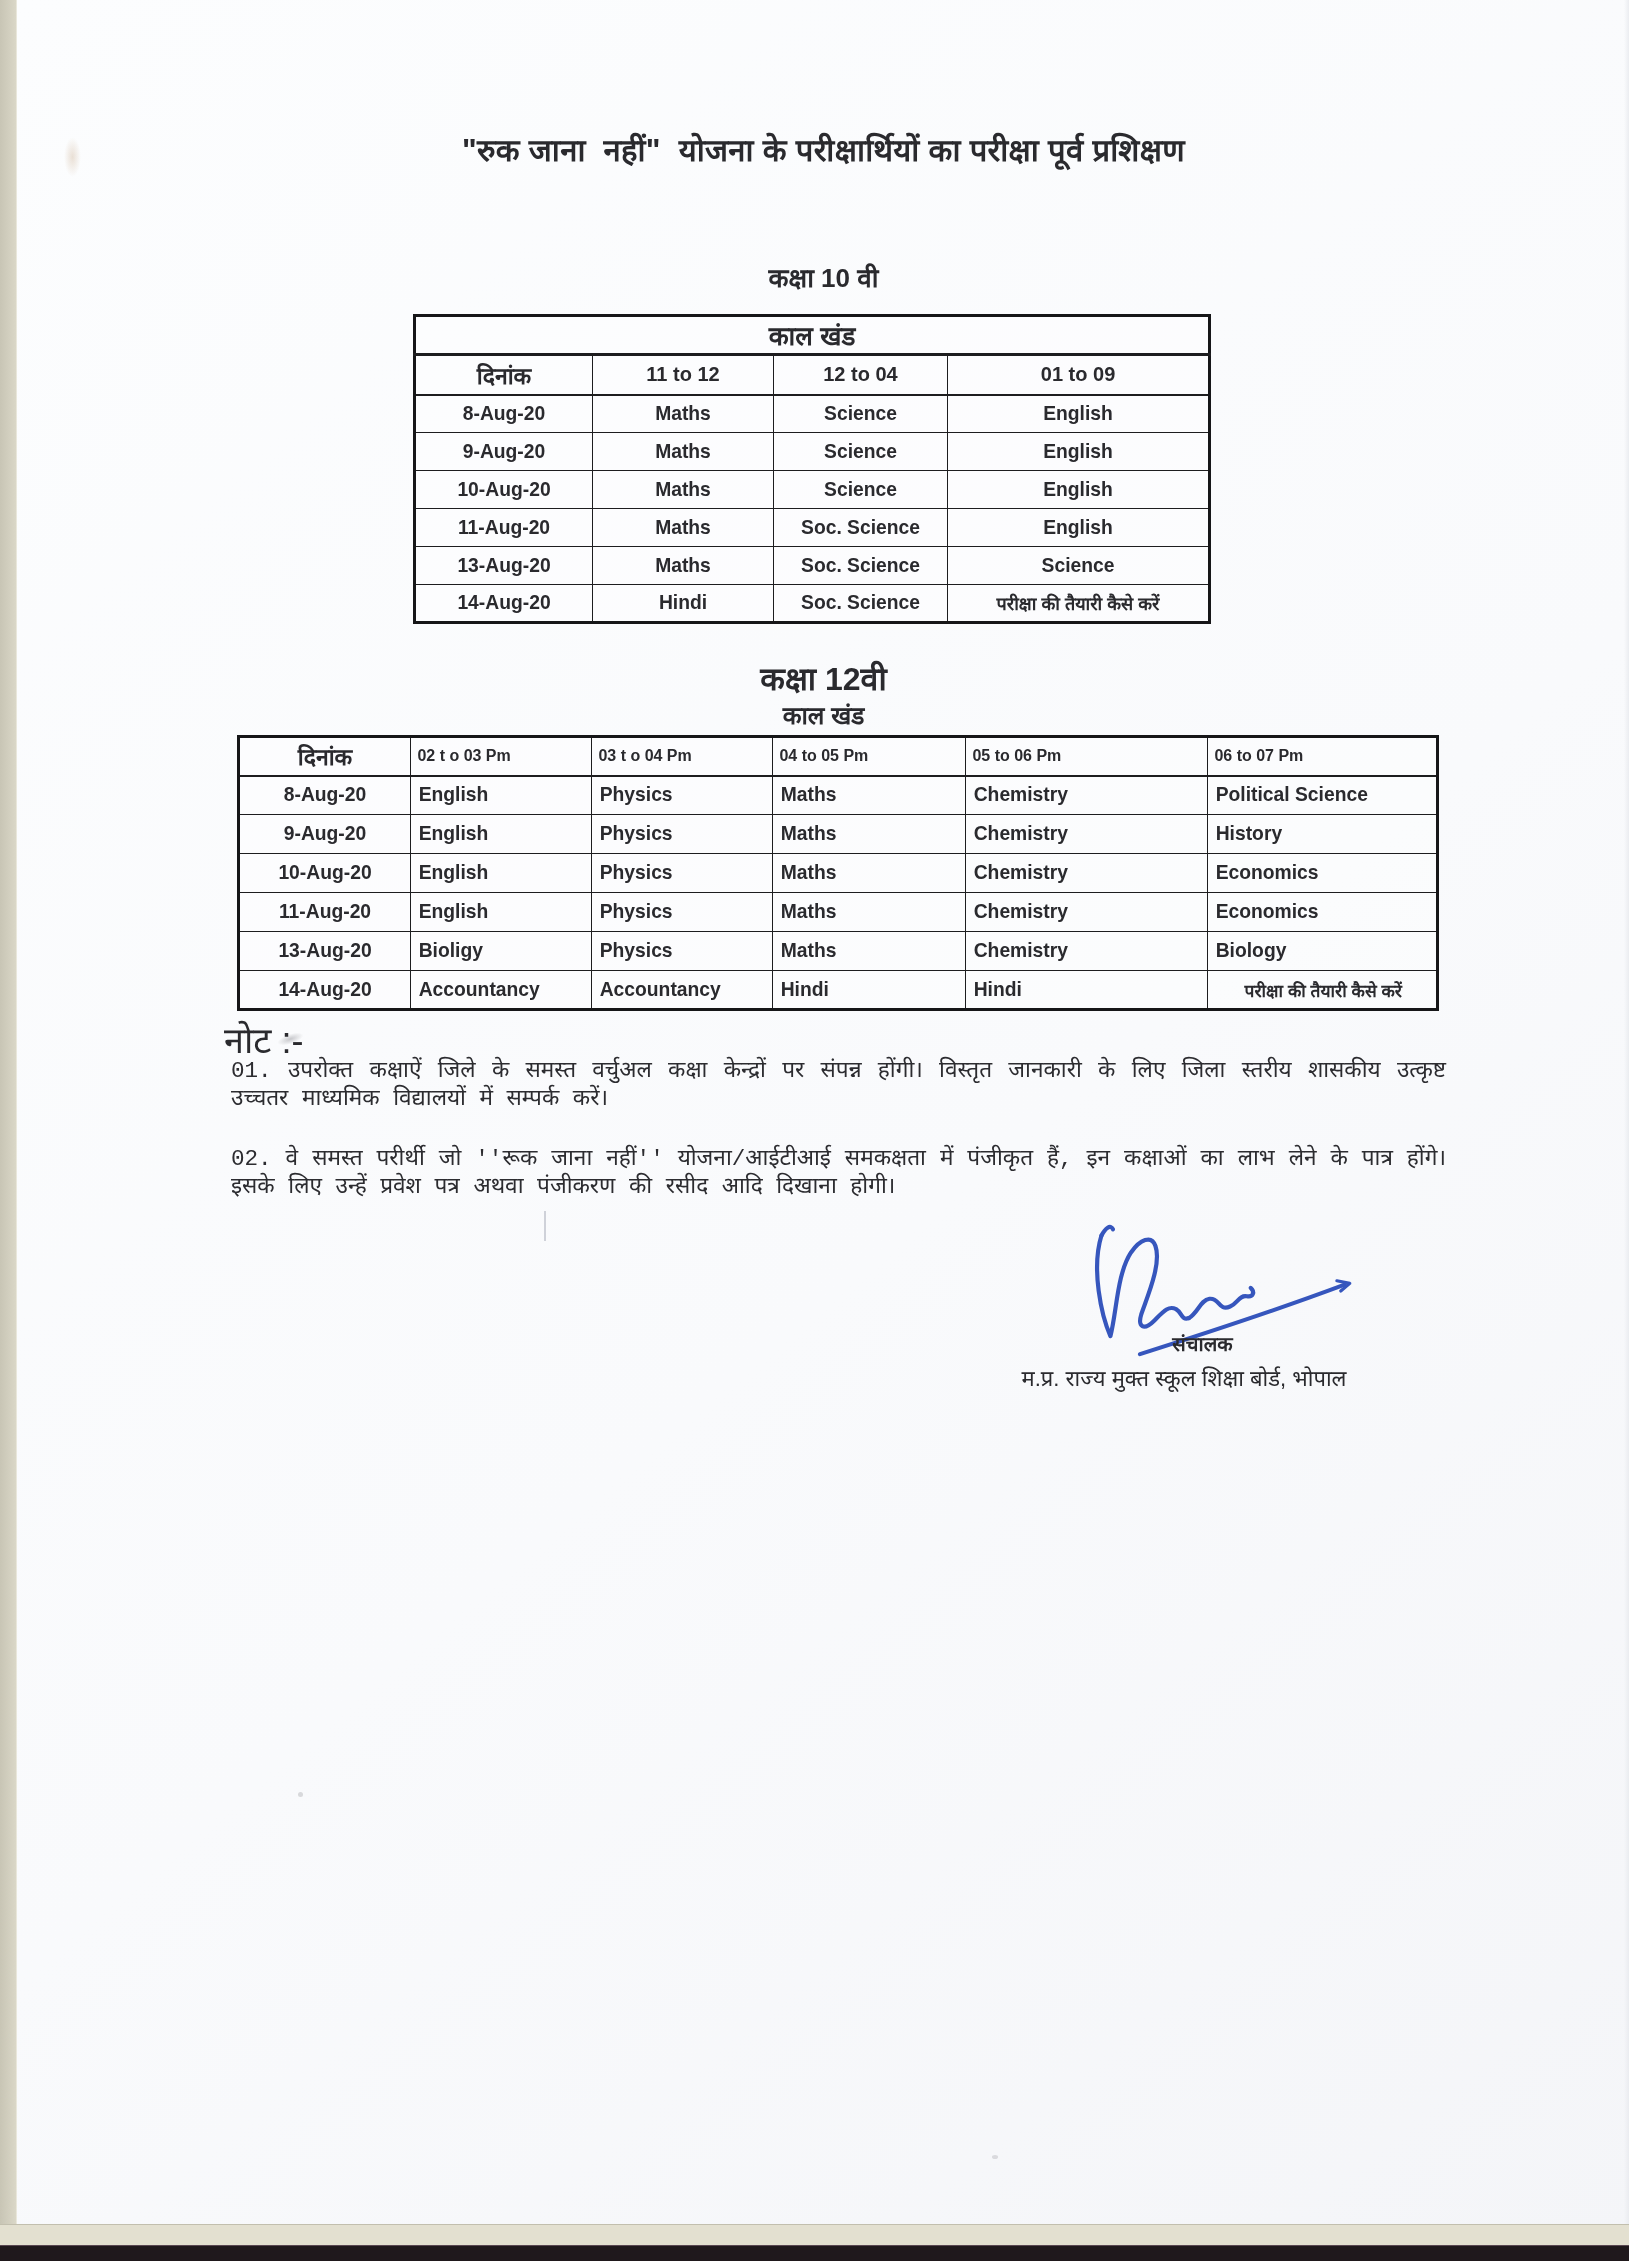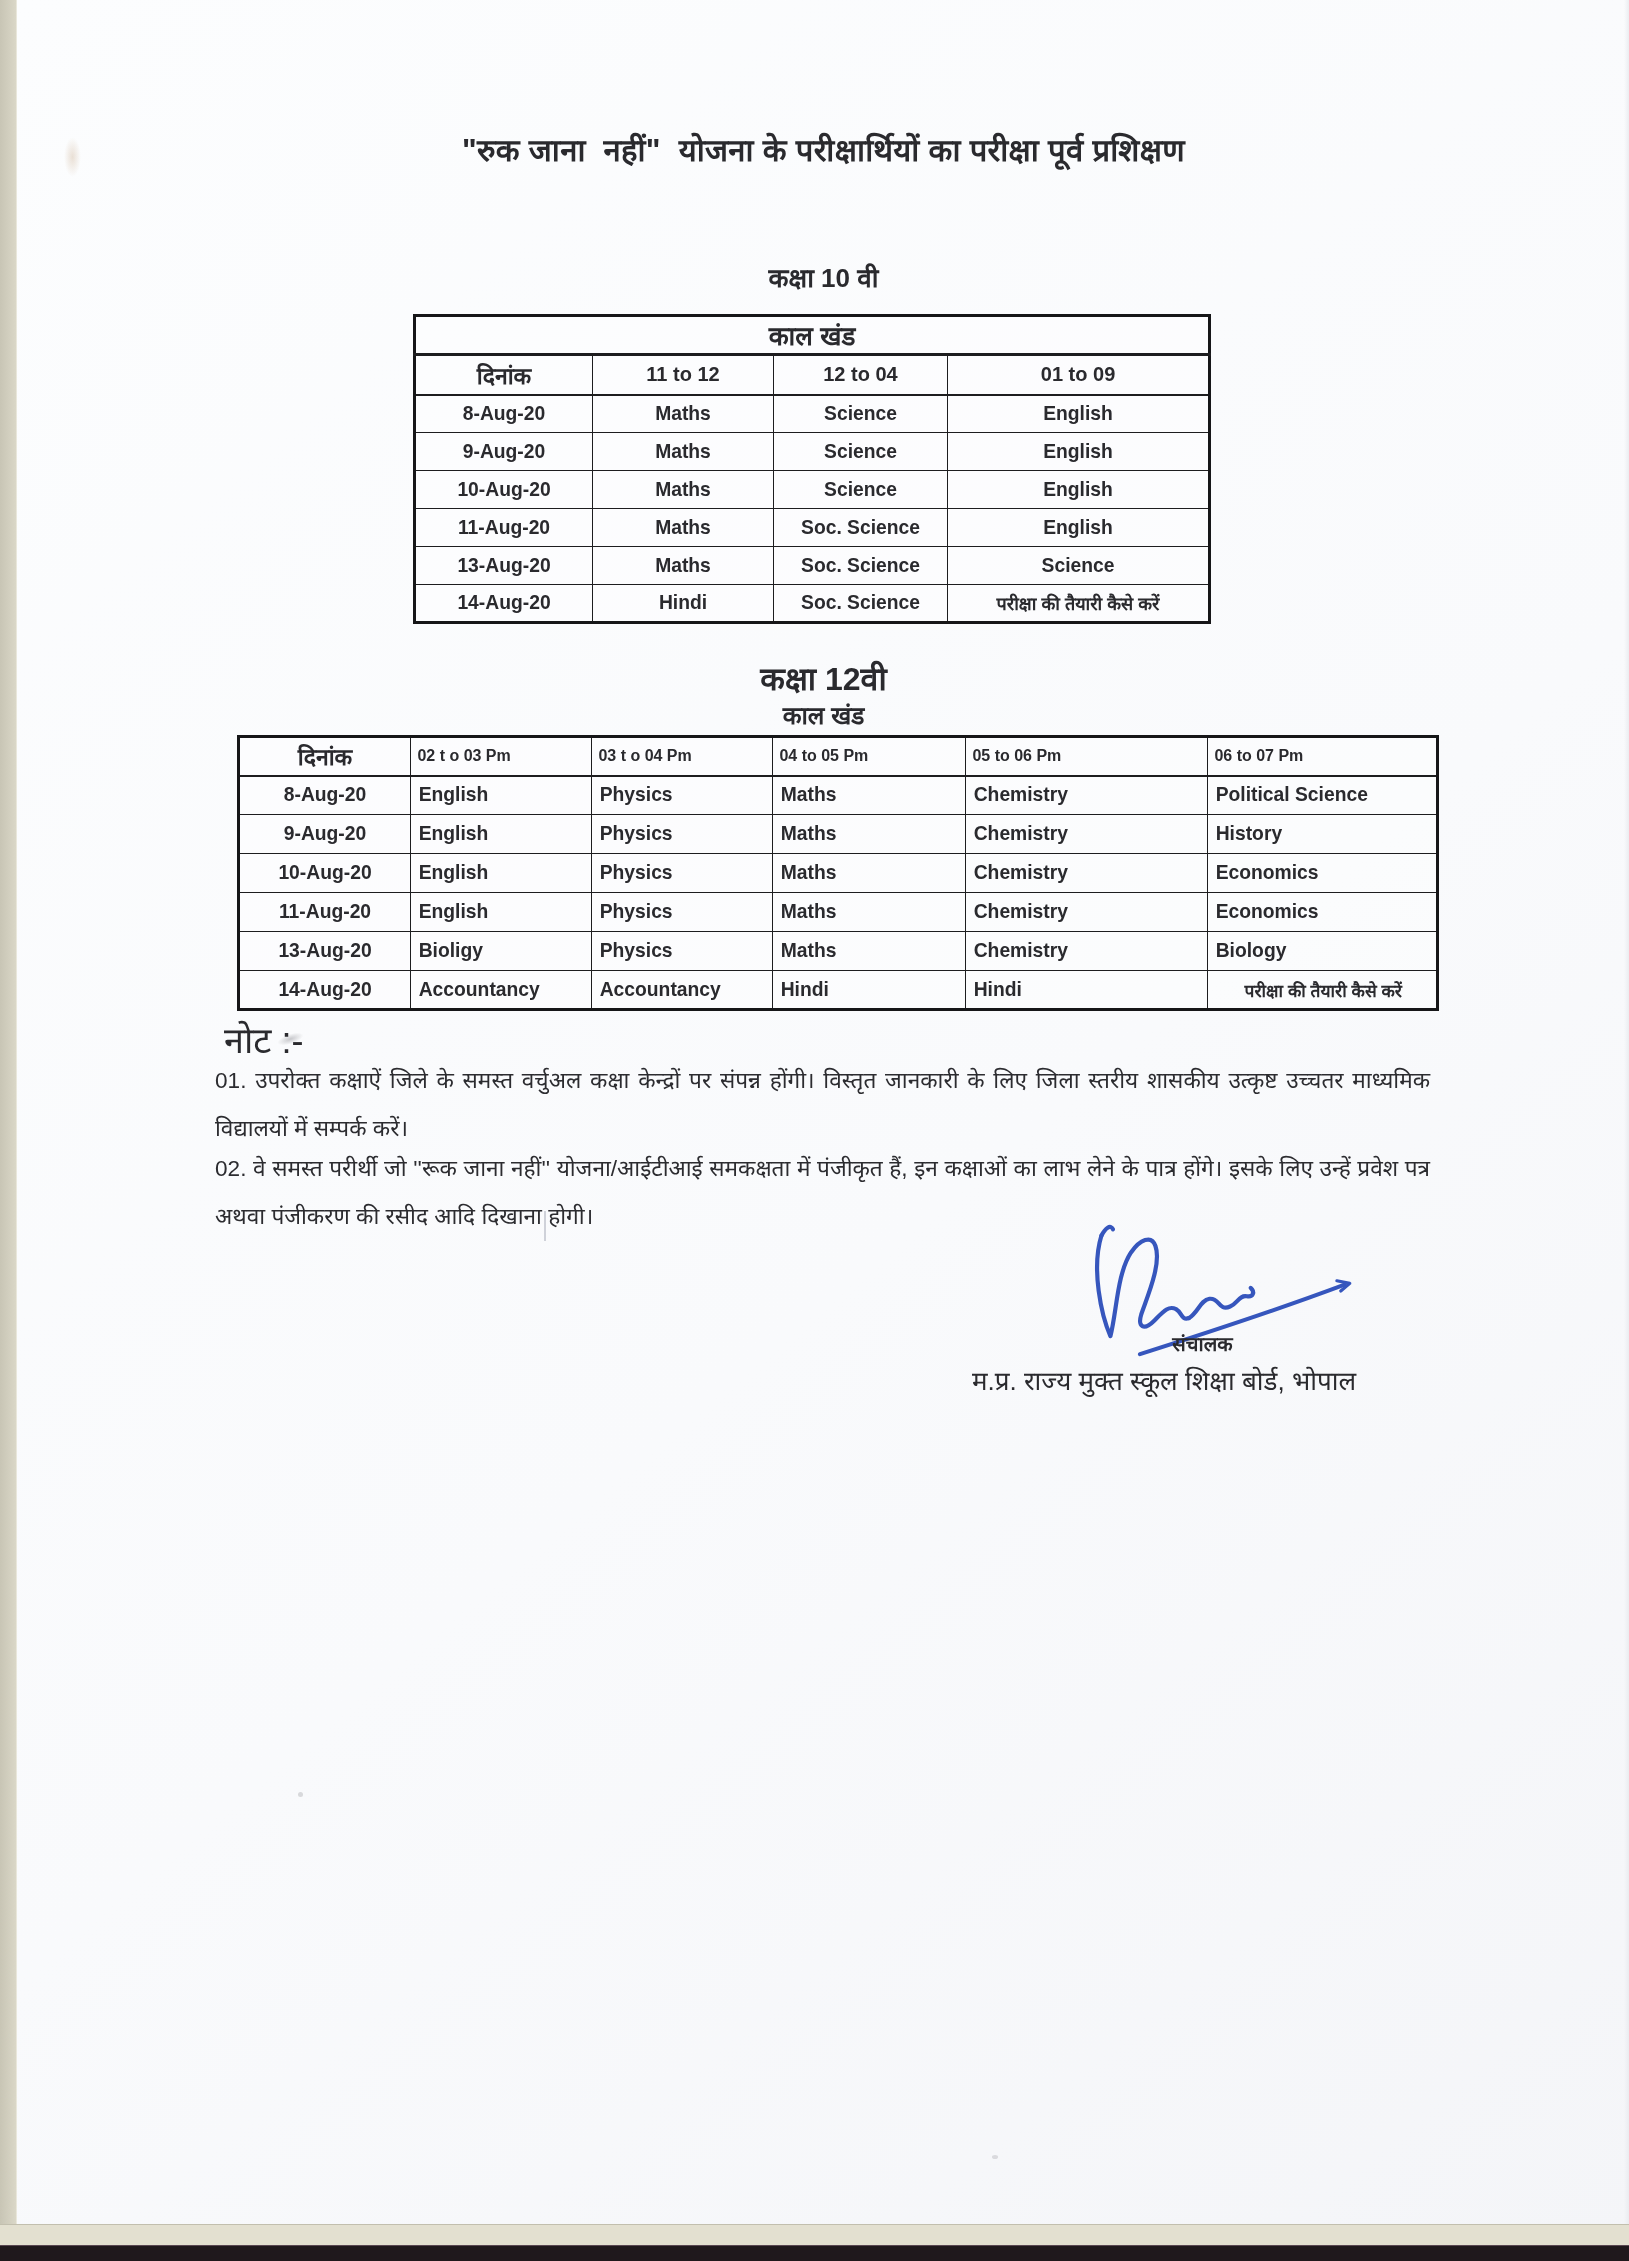--- a/index.html
+++ b/index.html
@@ -50,30 +50,30 @@
 
   .t12 { left:237px; top:735px; width:1198px; }
   .t12 tr.hdr th { height:39px; font-size:16px; text-align:left; padding-left:6.4px; border-bottom-width:2.6px; }
   .t12 tr.hdr th:first-child { font-size:23px; text-align:center; padding-left:0; }
   .t12 tr.data td { height:39px; text-align:left; padding-left:7.7px; }
   .t12 tr.data td:first-child { text-align:center; padding-left:0; }
   .t12 tr.data:last-child td:last-child { font-size:17.4px; text-align:center; padding-left:2.6px; }
 
   
   .note-h  { position:absolute; left:224px; top:1015px; font-size:36px; font-weight:normal; }
-  .note-p  { position:absolute; left:215px; width:1215px; font-size:22.6px; line-height:48px;
-             text-align:justify; color:#2c2c30; }
+  .note-p  { position:absolute; left:231px; width:1215px; font-size:22.6px; line-height:28px;
+             text-align:justify; color:#2c2c30;font-family:Liberation Mono, monospace; }
   .note-p1 { top:1057px; }
   .note-p2 { top:1145px; }
 
   
   .sig-svg   { position:absolute; left:1064px; top:1210px; width:309px; height:157px; }
   .sig-title { position:absolute; left:1122px; top:1330px; width:161px; text-align:center;
                font-size:20px; font-weight:bold; }
-  .sig-org   { position:absolute; left:964px; top:1362px; width:400px; text-align:center; font-size:26px; }
+  .sig-org   { position:absolute; left:984px; top:1362px; width:400px; text-align:center; font-size:22px; }
 </style>
 </head>
 <body>
 
 <div class="scan">
 
   <div class="edge-left"></div>
   <div class="edge-right"></div>
   <div class="smudge1"></div>
   <div class="smudge2"></div>

